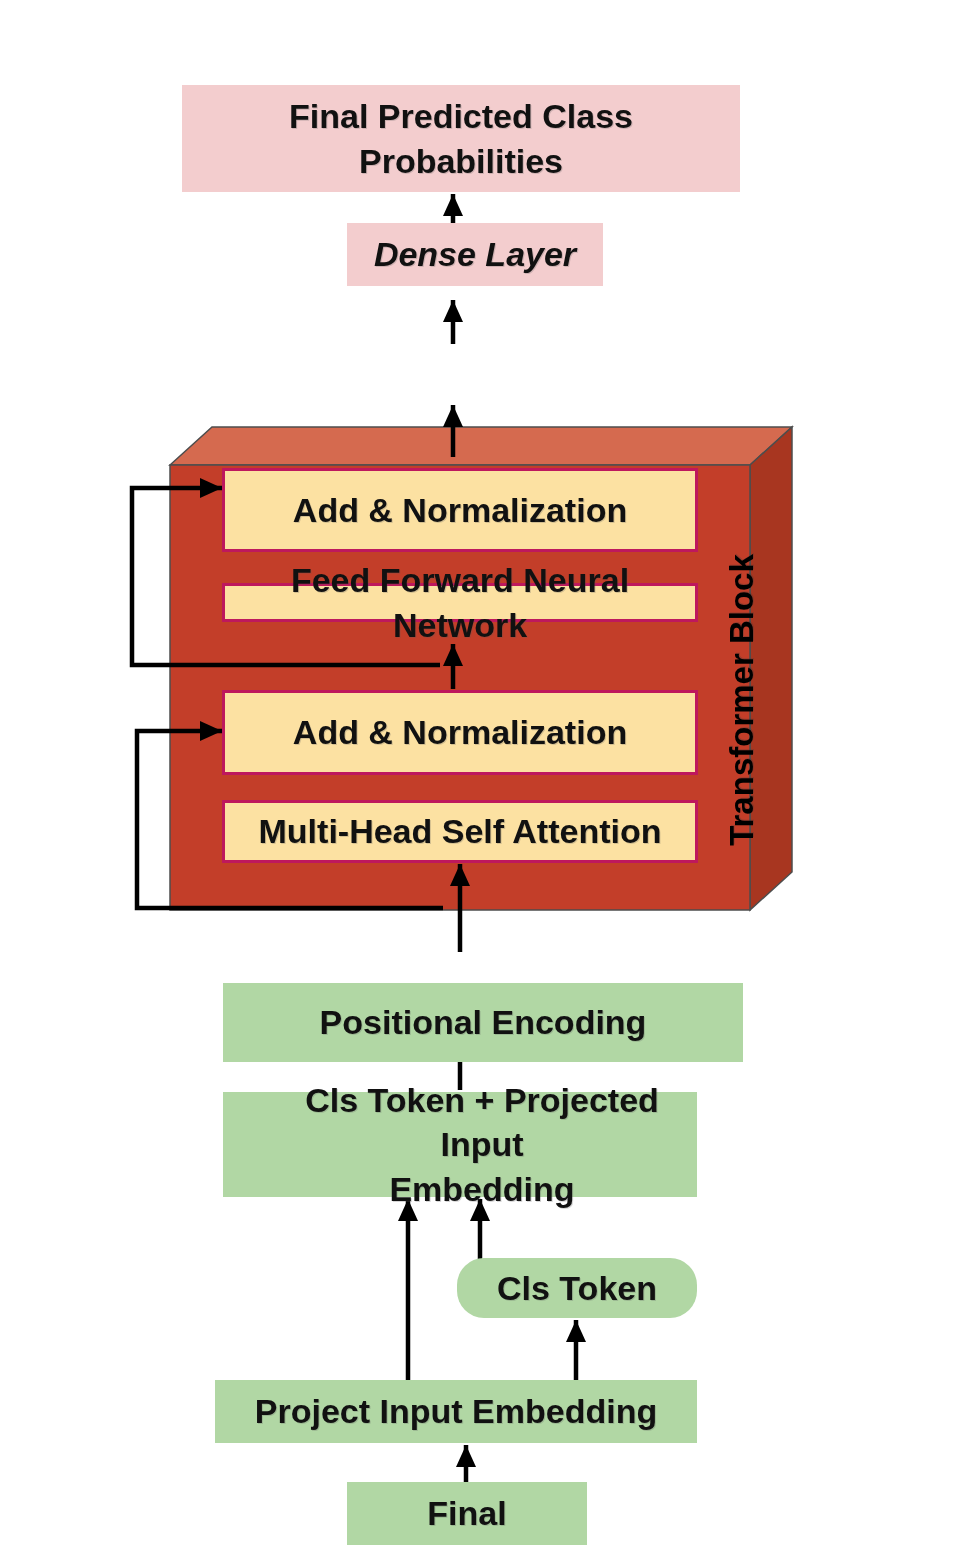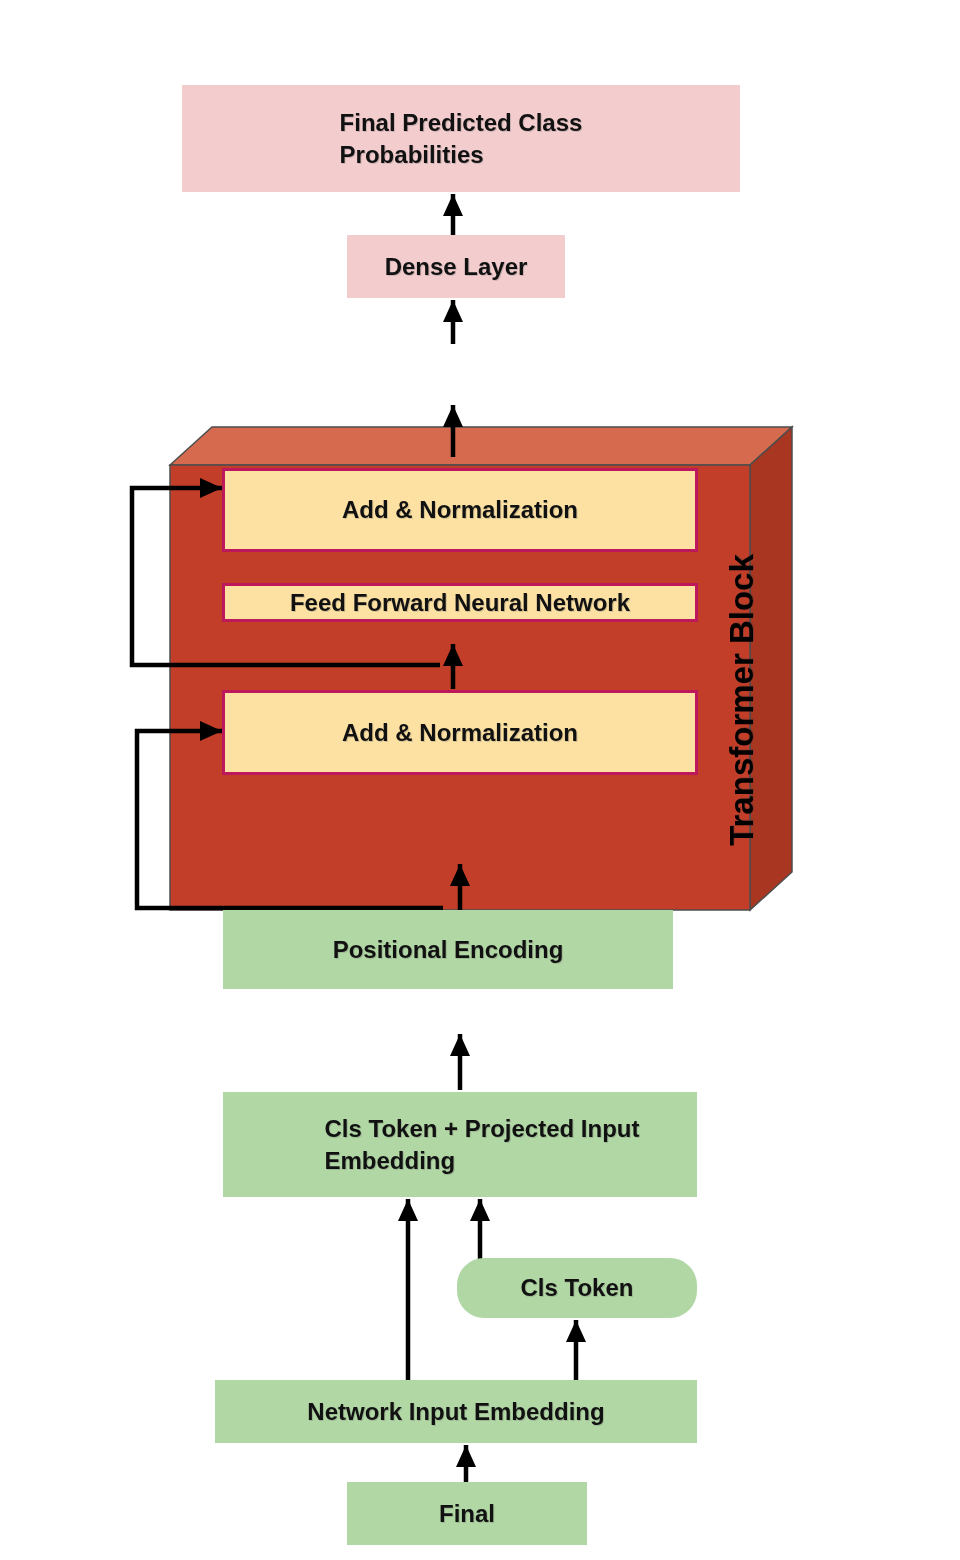--- a/index.html
+++ b/index.html
@@ -17,22 +17,23 @@
     width:960px;height:1560px;
     background:#ffffff;
     font-family:"Liberation Sans", sans-serif;
     overflow:hidden;
   }
   .layer{position:absolute;left:0;top:0;}
   .node{
     position:absolute;
     box-sizing:border-box;
     display:flex;align-items:center;justify-content:center;
+    text-align:center;
     font-weight:bold;
-    font-size:24px;
+    font-size:34px;
     line-height:1.3;
     color:#111;
     white-space:pre-line;
     text-shadow:1px 1px 0 rgba(90,90,90,0.25);
   }
   .pink{background:var(--pink);}
   .green{background:var(--green);}
   .yellow{background:var(--yellow);border:3px solid #be185d;}
   .vlabel{
     position:absolute;
@@ -72,28 +73,29 @@
     <line x1="480" y1="1259" x2="480" y2="1199" stroke="#000" stroke-width="4.5" marker-end="url(#ah)"></line>
     <line x1="576" y1="1382" x2="576" y2="1320" stroke="#000" stroke-width="4.5" marker-end="url(#ah)"></line>
     <line x1="466" y1="1484" x2="466" y2="1445" stroke="#000" stroke-width="4.5" marker-end="url(#ah)"></line>
 
     <polyline points="440,665 132,665 132,488 222,488" fill="none" stroke="#000" stroke-width="4.5" marker-end="url(#ah)"></polyline>
     <polyline points="443,908 137,908 137,731 222,731" fill="none" stroke="#000" stroke-width="4.5" marker-end="url(#ah)"></polyline>
   </svg>
 
   <div class="node pink" style="left:182px;top:85px;width:558px;height:107px;">Final Predicted Class
 Probabilities</div>
-  <div class="node pink" style="left:347px;top:235px;width:218px;height:63px;">Dense Layer</div>
+  <div class="node pink" style="left:347px;top:223px;width:256px;height:63px;font-style:italic;">Dense Layer</div>
 
   <div class="node yellow" style="left:222px;top:468px;width:476px;height:84px;">Add &amp; Normalization</div>
   <div class="node yellow" style="left:222px;top:583px;width:476px;height:39px;">Feed Forward Neural Network</div>
   <div class="node yellow" style="left:222px;top:690px;width:476px;height:85px;">Add &amp; Normalization</div>
+  <div class="node yellow" style="left:222px;top:800px;width:476px;height:63px;">Multi-Head Self Attention</div>
 
   <div class="vlabel">Transformer Block</div>
 
-  <div class="node green" style="left:223px;top:910px;width:450px;height:79px;">Positional Encoding</div>
+  <div class="node green" style="left:223px;top:983px;width:520px;height:79px;">Positional Encoding</div>
   <div class="node green" style="left:223px;top:1092px;width:474px;height:105px;padding-left:44px;">Cls Token + Projected Input
 Embedding</div>
   <div class="node green" style="left:457px;top:1258px;width:240px;height:60px;border-radius:27px;">Cls Token</div>
-  <div class="node green" style="left:215px;top:1380px;width:482px;height:63px;">Network Input Embedding</div>
+  <div class="node green" style="left:215px;top:1380px;width:482px;height:63px;">Project Input Embedding</div>
   <div class="node green" style="left:347px;top:1482px;width:240px;height:63px;">Final</div>
 
 </div>
 
 </body></html>

